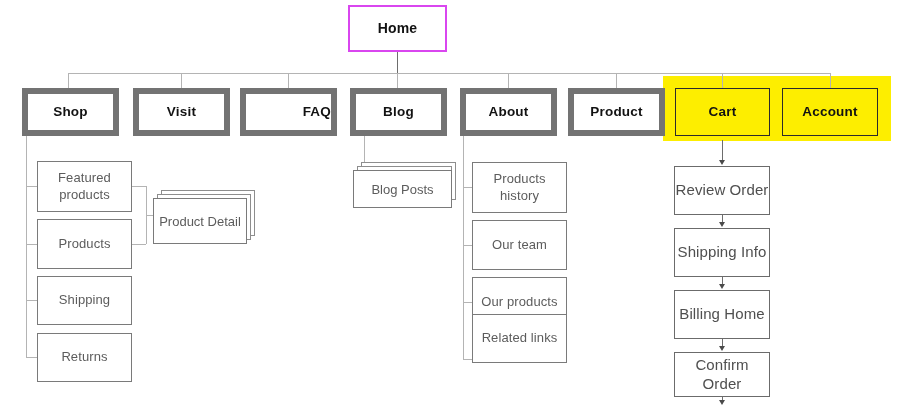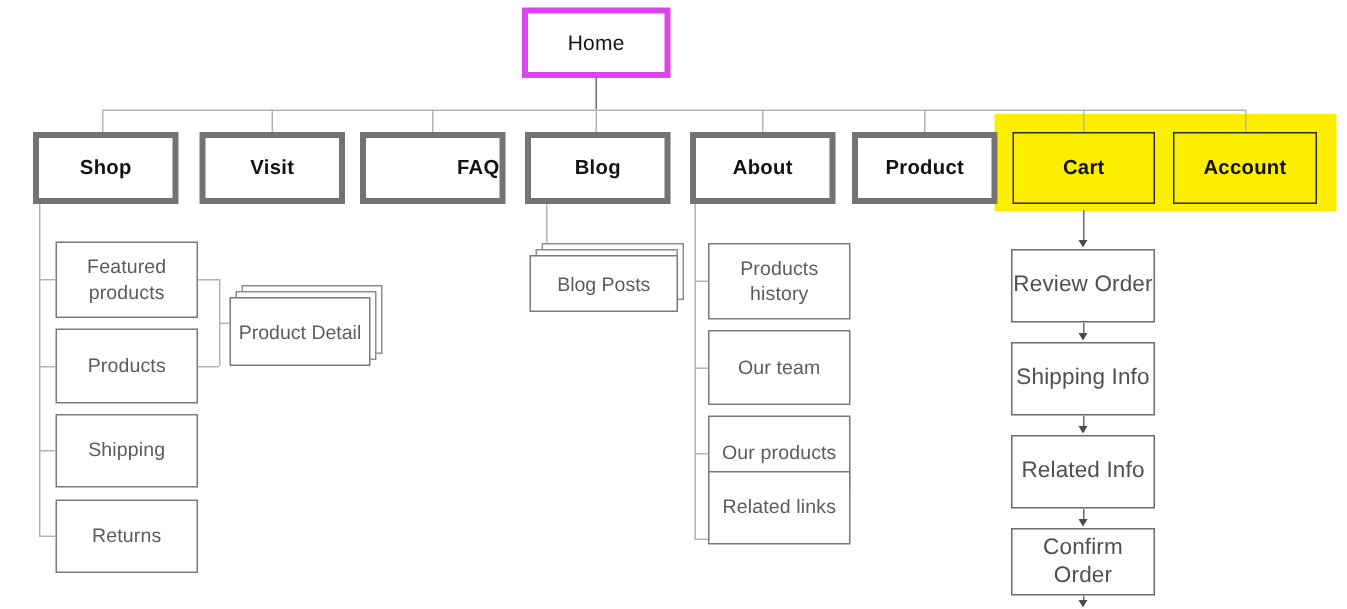--- a/index.html
+++ b/index.html
@@ -52,28 +52,28 @@
     background: #ffffff;
     border: 1px solid #3a3a3a;
     display: flex;
     align-items: center;
     justify-content: center;
     text-align: center;
     line-height: 1.25;
     z-index: 3;
   }
   .node.level1 {
-    border: 4px solid #d946ef;
-    font-weight: normal;
+    border: 2px solid #d946ef;
+    font-weight: bold;
     font-size: 14px;
     color: #121212;
     letter-spacing: .2px;
   }
   .node.level2 {
-    border: 4px solid #737373;
+    border: 6px solid #737373;
     font-weight: bold;
     font-size: 13.5px;
     color: #121212;
     letter-spacing: .2px;
   }
   .node.level2.hl {
     background: #fdee00;
     border: 1.5px solid #2b2b2b;
   }
   .node.leaf {
@@ -240,21 +240,21 @@
   <div class="arrow-head" style="left:718.5px; top:222px;"></div>
 
   <div class="node flow" style="left:674px; top:228px; width:96px; height:49px;">
     <span>Shipping Info</span>
   </div>
 
   <div class="line-v dark" style="left:722px; top:277px; height:9px;"></div>
   <div class="arrow-head" style="left:718.5px; top:284px;"></div>
 
   <div class="node flow" style="left:674px; top:290px; width:96px; height:49px;">
-    <span>Related Info</span>
+    <span>Billing Home</span>
   </div>
 
   <div class="line-v dark" style="left:722px; top:339px; height:9px;"></div>
   <div class="arrow-head" style="left:718.5px; top:346px;"></div>
 
   <div class="node flow" style="left:674px; top:352px; width:96px; height:45px;">
     <span>Confirm Order</span>
   </div>
 
   <div class="line-v dark" style="left:722px; top:397px; height:5px;"></div>

